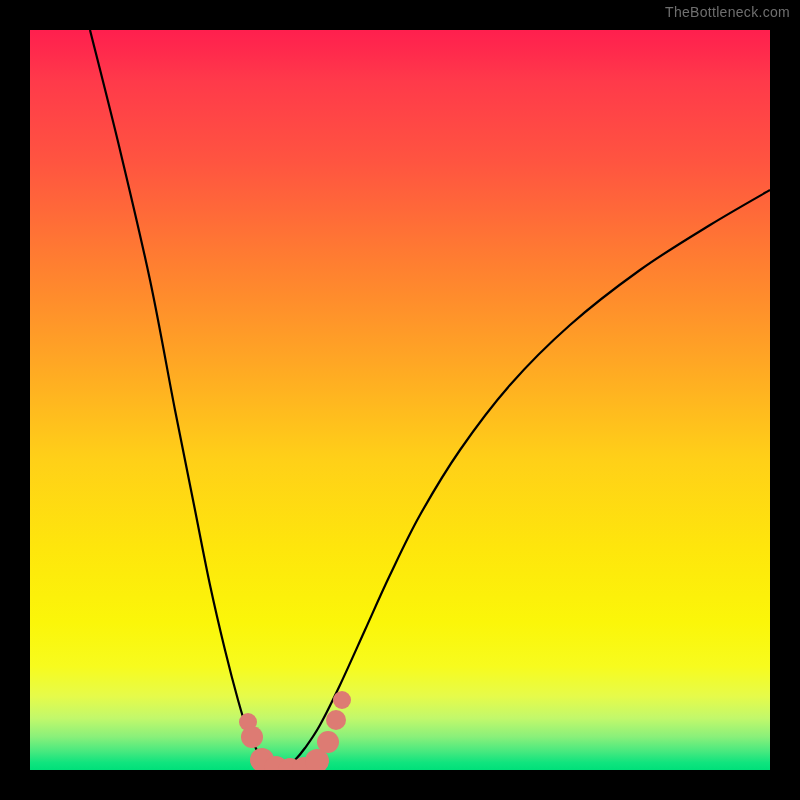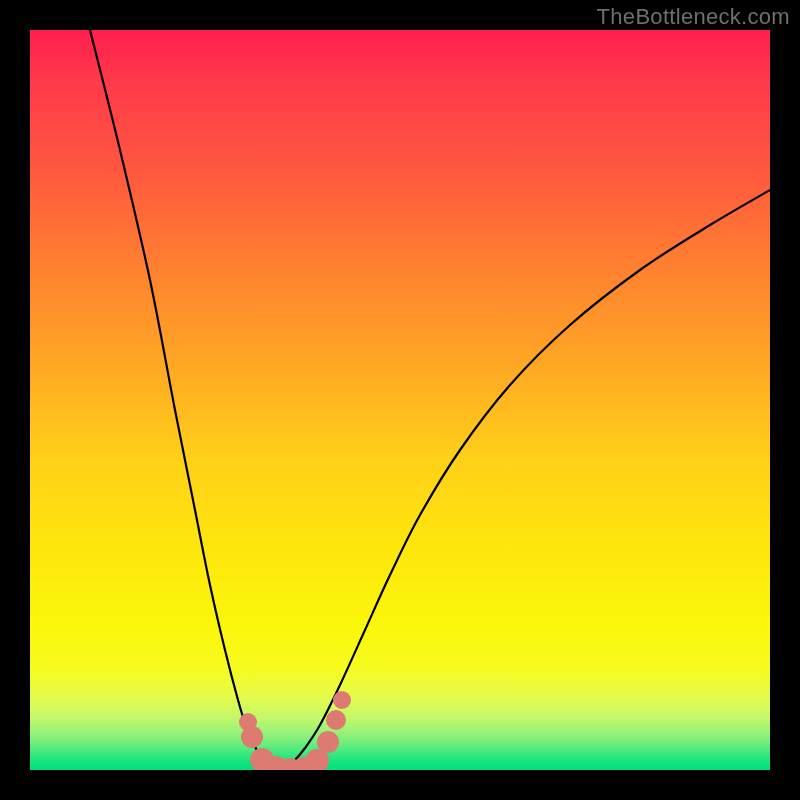--- a/index.html
+++ b/index.html
@@ -17,21 +17,21 @@
     left: 0;
     width: 800px;
     height: 800px;
     background: #000;
   }
   .watermark {
     position: absolute;
     top: 4px;
     right: 10px;
     color: #6f6f6f;
-    font-size: 22px;
+    font-size: 14px;
     letter-spacing: 0.3px;
     font-weight: 500;
     z-index: 5;
   }
   .plot {
     position: absolute;
     left: 30px;
     top: 30px;
     width: 740px;
     height: 740px;

